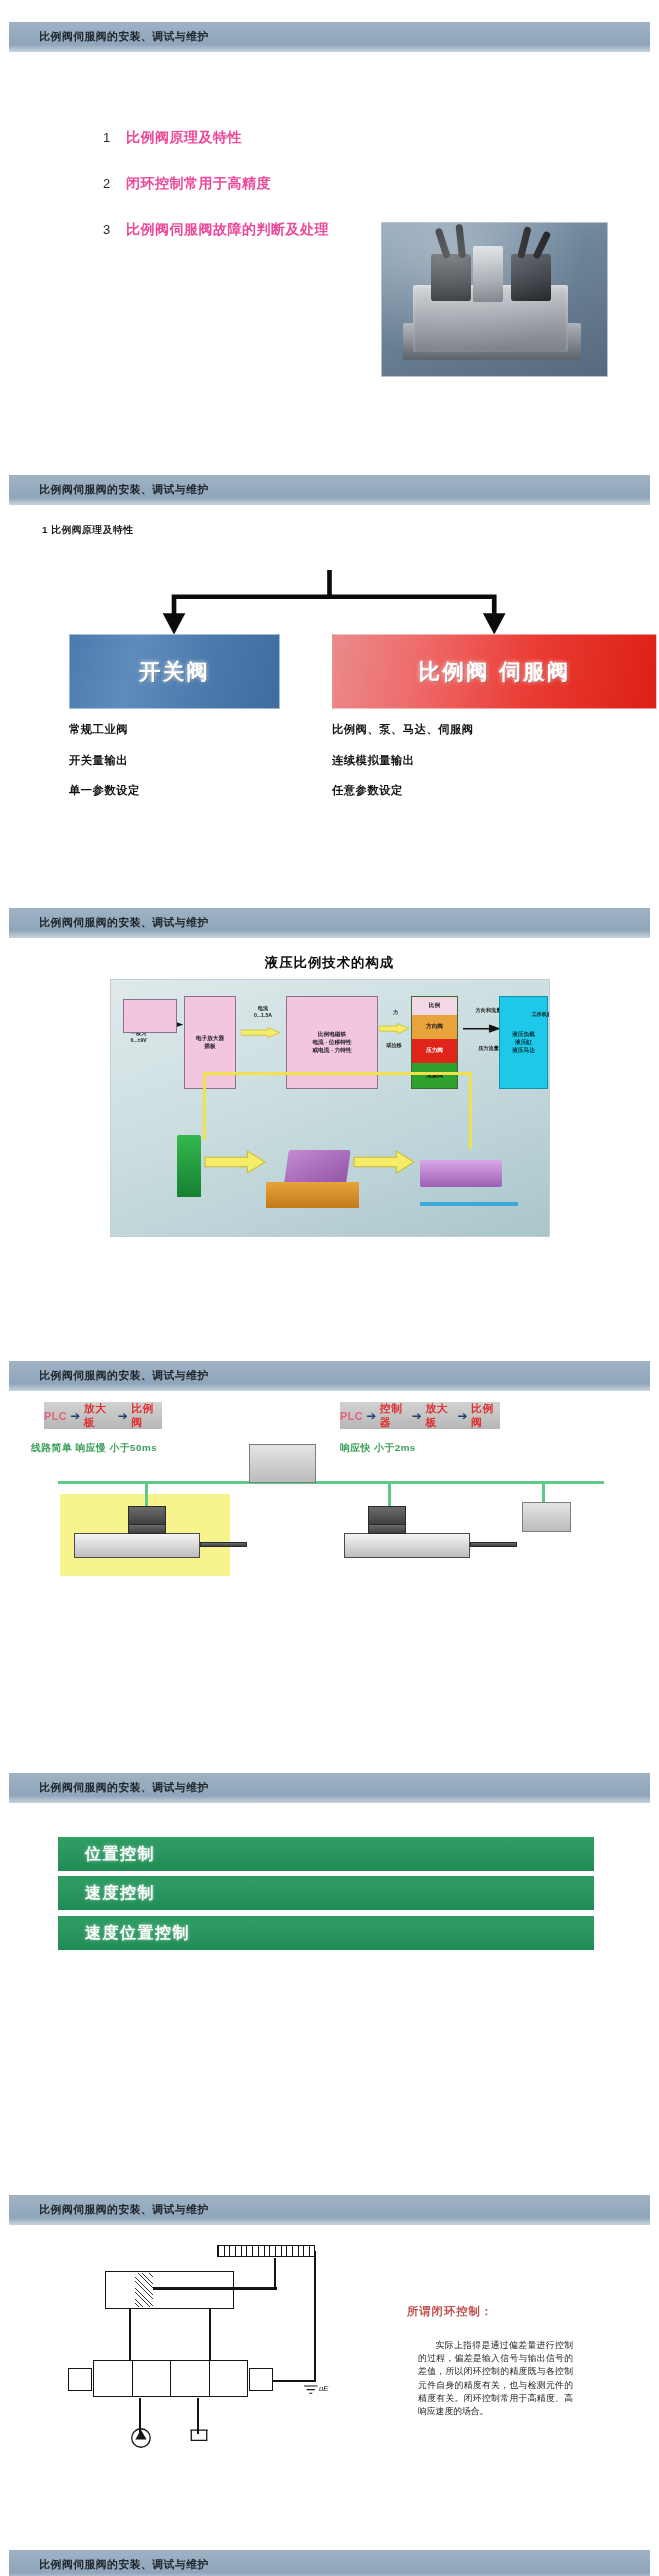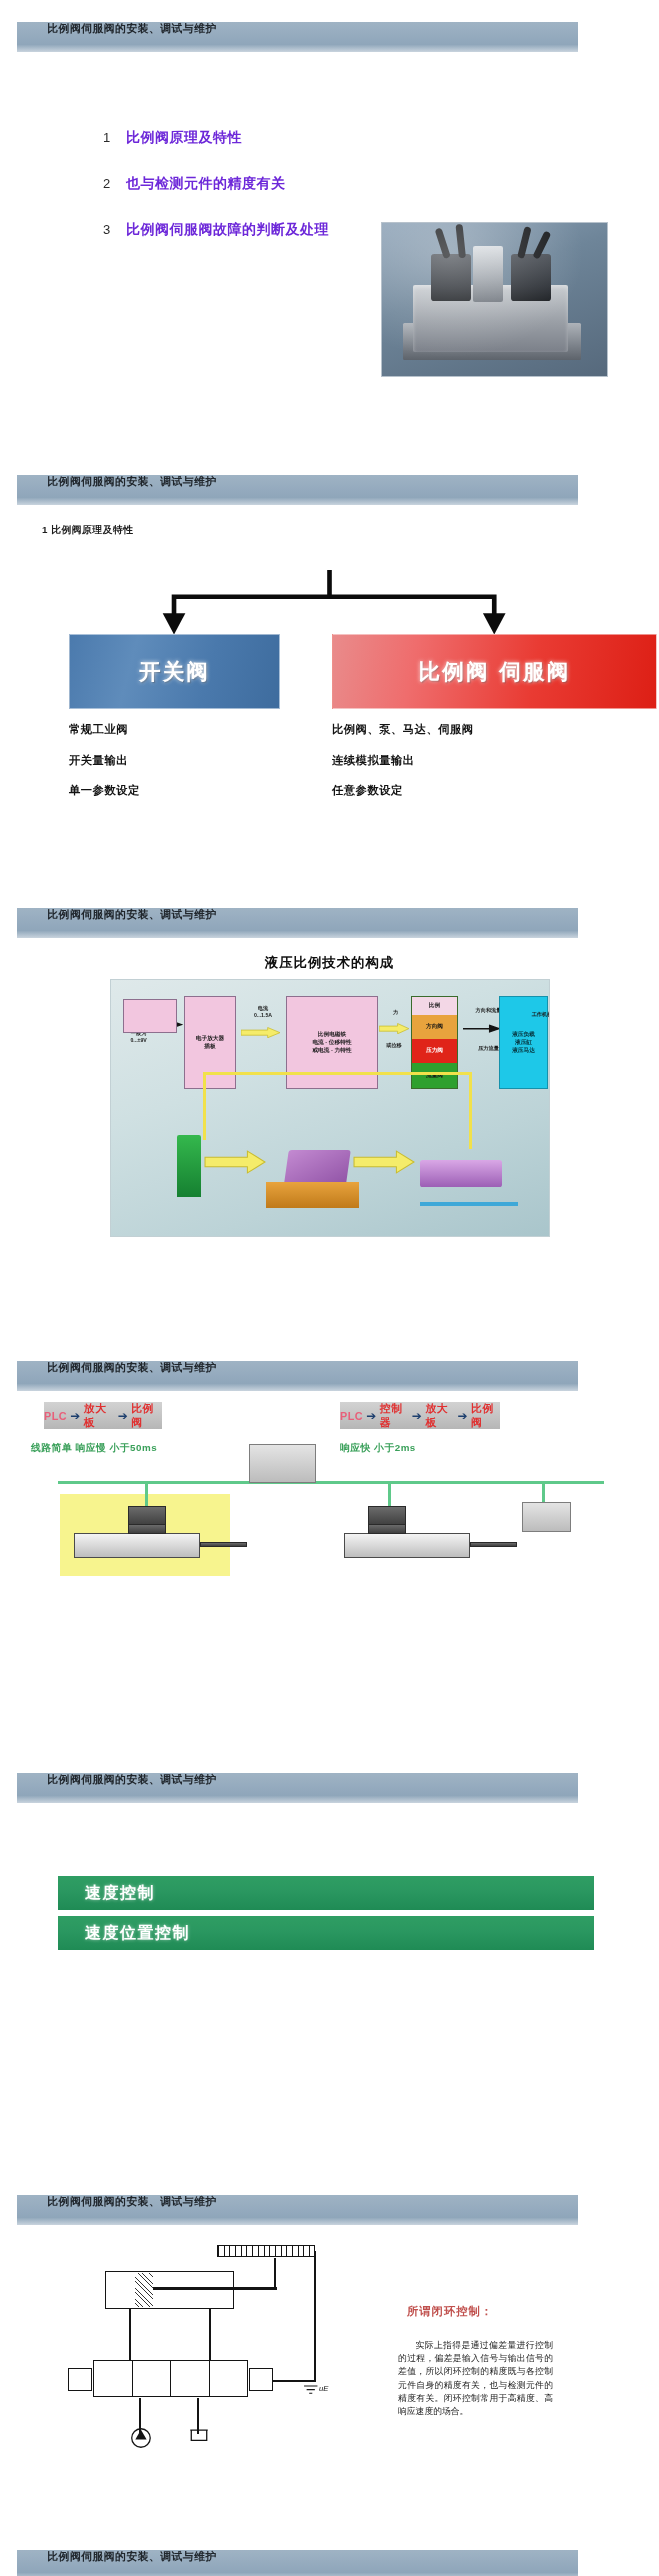--- a/index.html
+++ b/index.html
@@ -18,26 +18,26 @@
     width: 659px;
     position: relative;
     background: #fff;
     overflow: hidden;
   }
 
   
   .titlebar {
     position: absolute;
     left: 9.3px;
-    width: 561px;
+    width: 641px;
     height: 30px;
     background: linear-gradient(180deg,#9fb3c4 0%, #93a9bd 55%, #8fa6ba 75%, #c9d4de 100%);
     box-shadow: 0 1.5px 3.1px rgba(255,255,255,0.9);
     display: flex;
-    margin-left: 8px;
+    align-items: center;
   }
   .titlebar .ttxt {
     margin-left: 30px;
     font-family: "DejaVu Sans", "Liberation Sans", sans-serif;
     font-size: 10.8px;
     font-weight: 700;
     color: #20262c;
     letter-spacing: 0.5px;
     white-space: nowrap;
   }
@@ -47,21 +47,21 @@
   .s1-row { display: flex; align-items: baseline; margin-bottom: 28px; }
   .s1-num {
     width: 23px;
     font-size: 13px;
     color: #2a2a2a;
     font-family: "Liberation Sans", sans-serif;
   }
   .s1-txt {
     font-size: 14px;
     font-weight: 600;
-    color: #6d28d9;
+    color: #ec4899;
     font-family: "DejaVu Sans","Liberation Sans",sans-serif;
     letter-spacing: 0.5px;
   }
   .s1-photo {
     position: absolute;
     left: 381px; top: 222px;
     width: 227px; height: 155px;
     background:
       linear-gradient(160deg,#8fa4b8 0%, #6e8599 40%, #56697c 100%);
     overflow: hidden;
@@ -206,20 +206,21 @@
   .redhead {
     position:absolute; font-size: 11.3px; font-weight: 800;
     color:#c0504d; letter-spacing:1px;
     font-family:"DejaVu Sans","Liberation Sans",sans-serif;
   }
   .bodytext {
     position:absolute; width: 155px;
     font-size: 8.8px; line-height: 1.5; color:#1a1a1a;
     text-align: justify; text-indent: 17.5px;
     font-family:"DejaVu Serif","Liberation Serif", serif;
+    margin-left:20px;
   }
   .ue { position:absolute; font-size:7.7px; font-style:italic; color:#111; }
   .hatch {
     position:absolute;
     background-image: repeating-linear-gradient(45deg,#333 0 0.5px, transparent 0.5px 2.6px);
   }
   .ruler {
     position:absolute; border:1px solid #141414; background:#fff;
     background-image: repeating-linear-gradient(90deg,#141414 0 1px, transparent 1px 5.7px);
     background-position: 0 0;
@@ -235,21 +236,21 @@
       <div class="ttxt">比例阀伺服阀的安装、调试与维护</div>
     </div>
 
     <div class="s1-list">
       <div class="s1-row">
         <div class="s1-num">1</div>
         <div class="s1-txt">比例阀原理及特性</div>
       </div>
       <div class="s1-row">
         <div class="s1-num">2</div>
-        <div class="s1-txt">也与检测元件的精度有关</div>
+        <div class="s1-txt">闭环控制常用于高精度</div>
       </div>
       <div class="s1-row">
         <div class="s1-num">3</div>
         <div class="s1-txt">比例阀伺服阀故障的判断及处理</div>
       </div>
     </div>
 
     <div class="s1-photo">
       <div class="ph-body2"></div>
       <div class="ph-body"></div>
@@ -420,20 +421,23 @@
       <div class="blkbox" style="left:101px; top:56px; width:38px; height:10.3px;"></div>
       <div class="blkbox" style="left:341px; top:56px; width:38px; height:10.3px;"></div>
     </div>
   </div>
 
   <div class="slide" style="height:422px;">
     <div class="titlebar" style="top:11.3px;">
       <div class="ttxt">比例阀伺服阀的安装、调试与维护</div>
     </div>
 
+    <div class="gbar" style="top:75px;">
+      <span>位置控制</span>
+    </div>
     <div class="gbar" style="top:114px;">
       <span>速度控制</span>
     </div>
     <div class="gbar" style="top:154px;">
       <span>速度位置控制</span>
     </div>
   </div>
 
   <div class="slide" style="height:355px;">
     <div class="titlebar" style="top:11.3px;">

